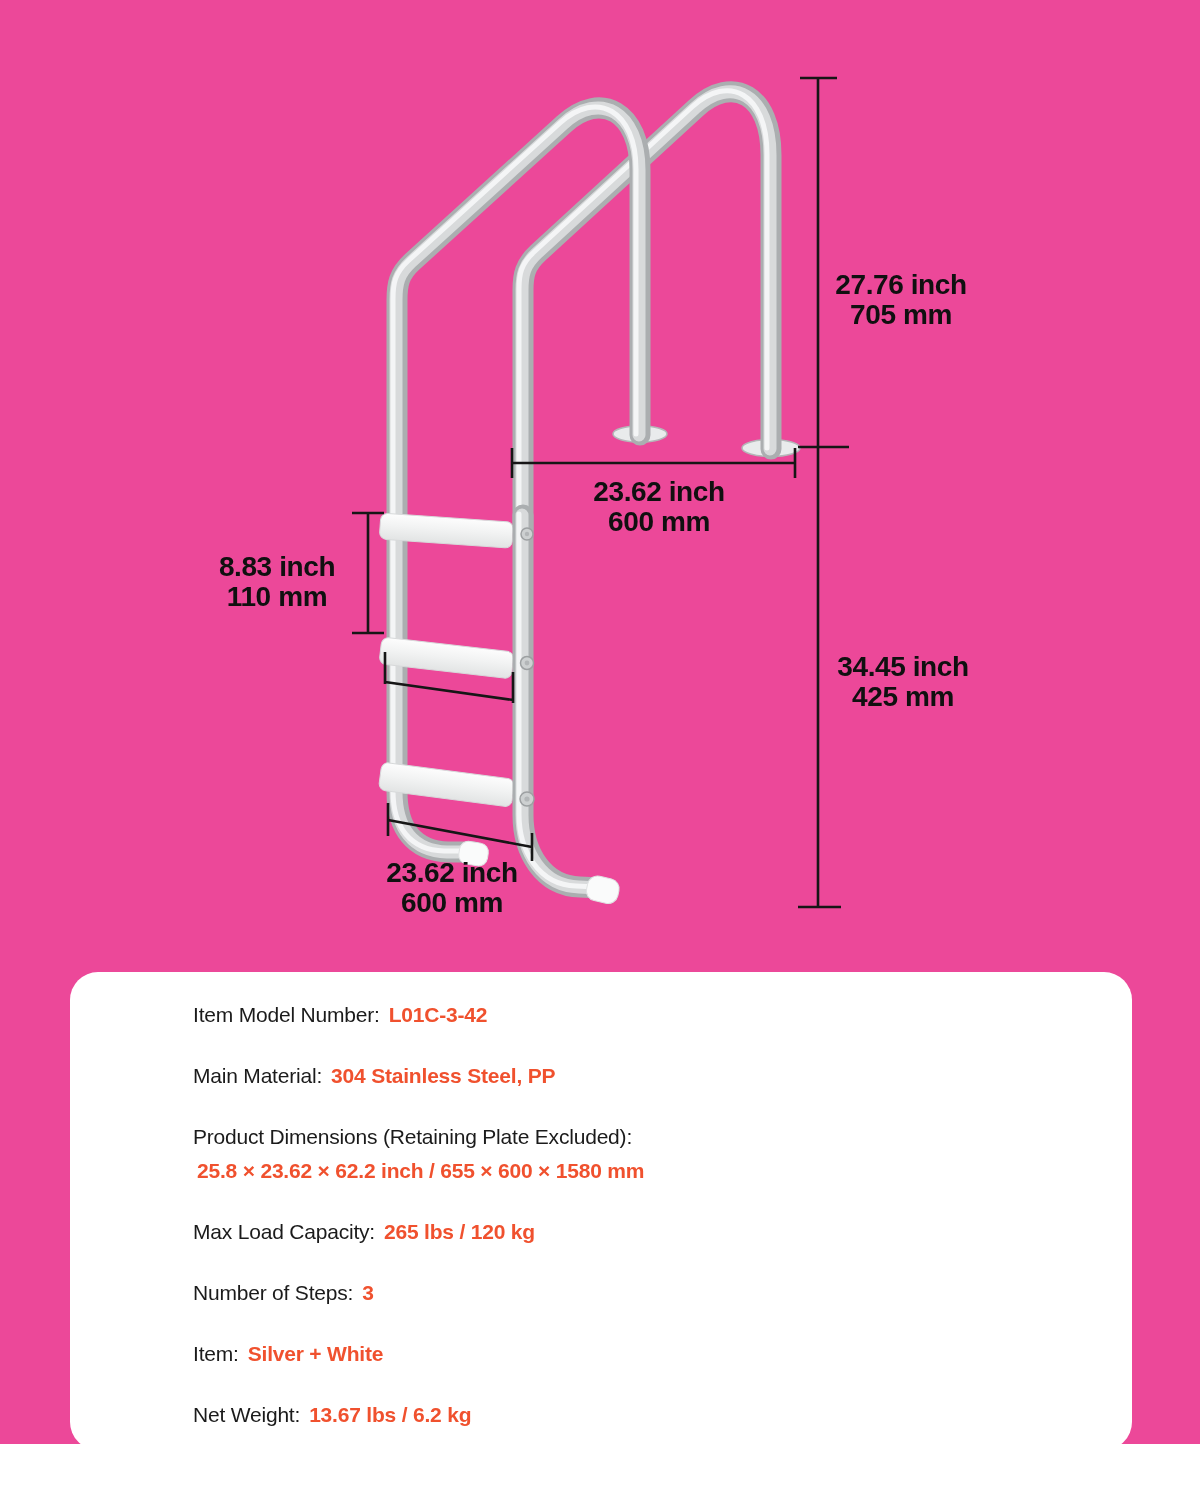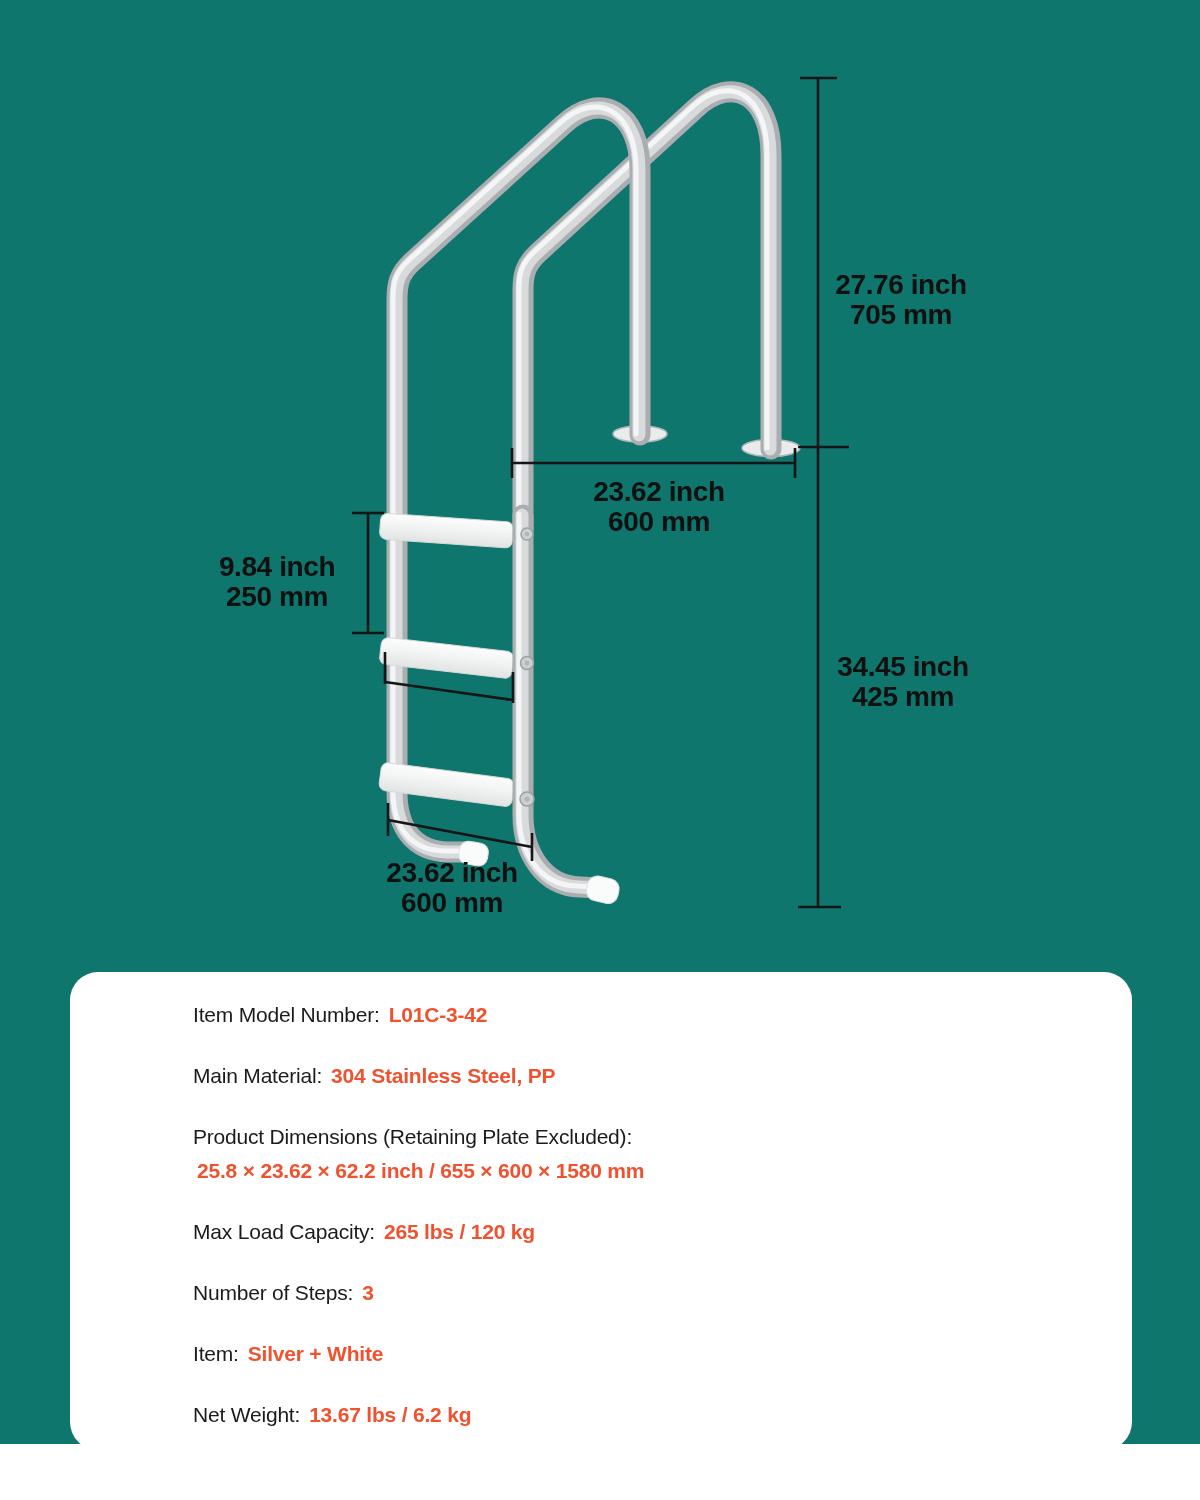--- a/index.html
+++ b/index.html
@@ -1,18 +1,18 @@
 <!DOCTYPE html>
 <html><head>
 <meta charset="utf-8">
 <style>
   html,body { margin:0; padding:0; }
   .stage {
     position:relative; width:1200px; height:1444px;
-    background:#0f766e; overflow:hidden;
+    background:#ec4899; overflow:hidden;
     font-family:"Liberation Sans", sans-serif;
   }
   .diagram-svg { position:absolute; left:0; top:0; }
 
   .tube-base { fill:none; stroke:#abaeb0; stroke-width:21; stroke-linecap:round; }
   .tube-mid  { fill:none; stroke:#d8dadb; stroke-width:13; stroke-linecap:round; }
   .tube-hi   { fill:none; stroke:#f4f5f6; stroke-width:5;  stroke-linecap:round; }
   .flange    { fill:#e9ebec; stroke:#b4b7b9; stroke-width:1.5; }
   .step      { fill:url(#stepGrad); stroke:#d7d9da; stroke-width:1; }
   .cap       { fill:#fafbfb; stroke:#e0e2e3; stroke-width:1; }
@@ -108,22 +108,22 @@
 
   <div class="dim-label" style="left:901px; top:270px;">
     <span>27.76 inch</span>
     <span>705 mm</span>
   </div>
   <div class="dim-label" style="left:659px; top:477px;">
     <span>23.62 inch</span>
     <span>600 mm</span>
   </div>
   <div class="dim-label" style="left:277px; top:552px;">
-    <span>9.84 inch</span>
-    <span>250 mm</span>
+    <span>8.83 inch</span>
+    <span>110 mm</span>
   </div>
   <div class="dim-label" style="left:903px; top:652px;">
     <span>34.45 inch</span>
     <span>425 mm</span>
   </div>
   <div class="dim-label" style="left:452px; top:858px;">
     <span>23.62 inch</span>
     <span>600 mm</span>
   </div>
 

